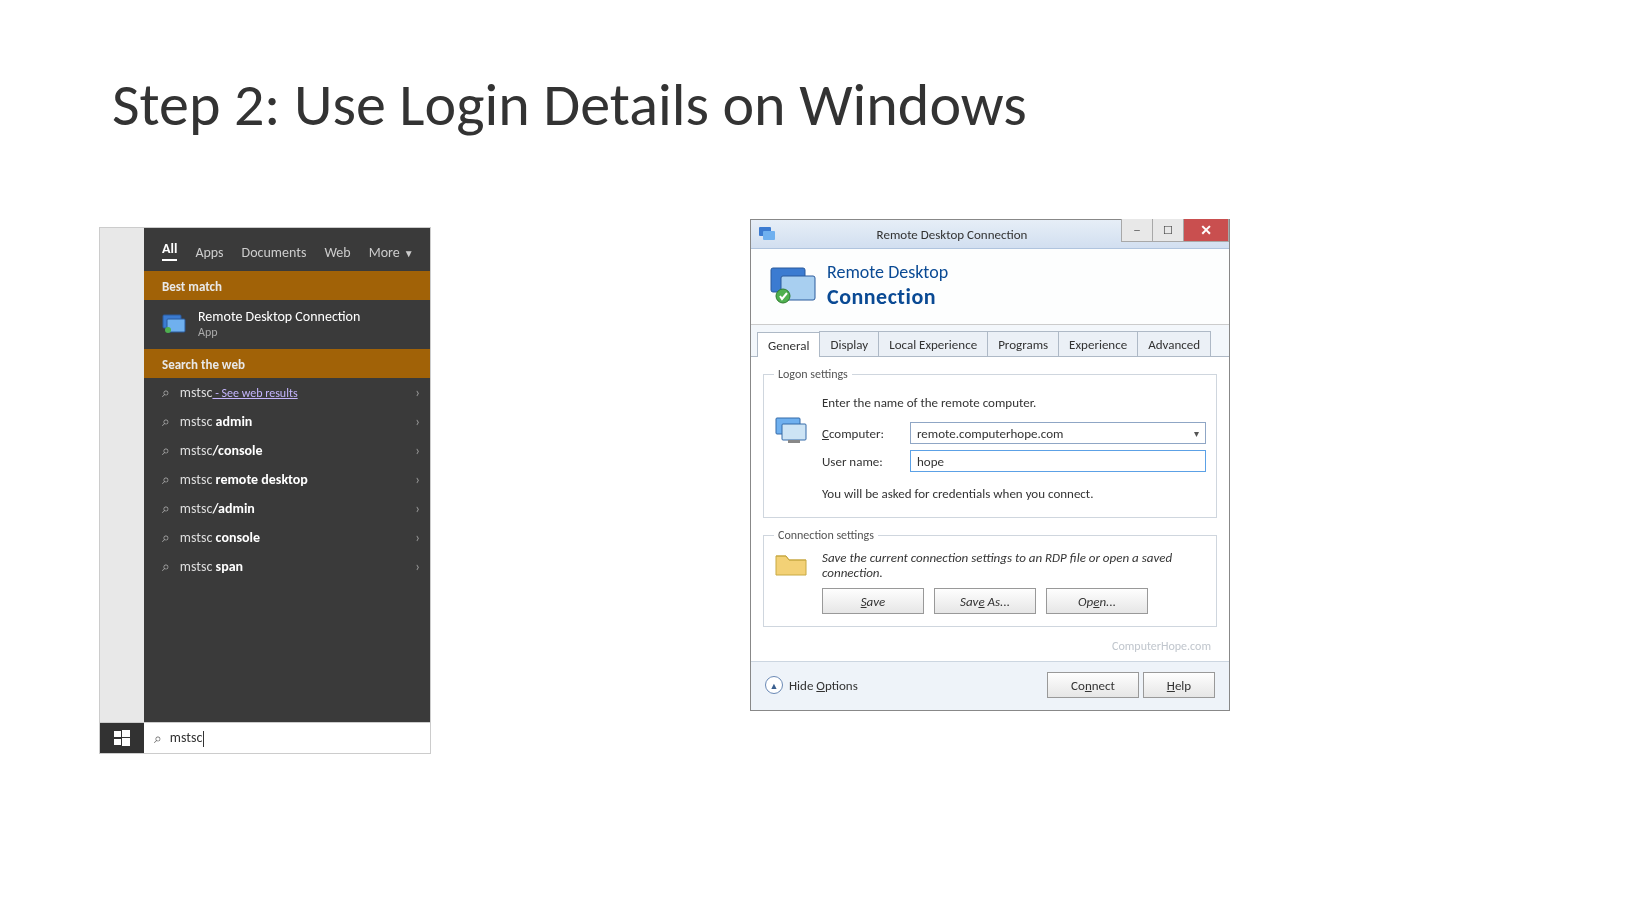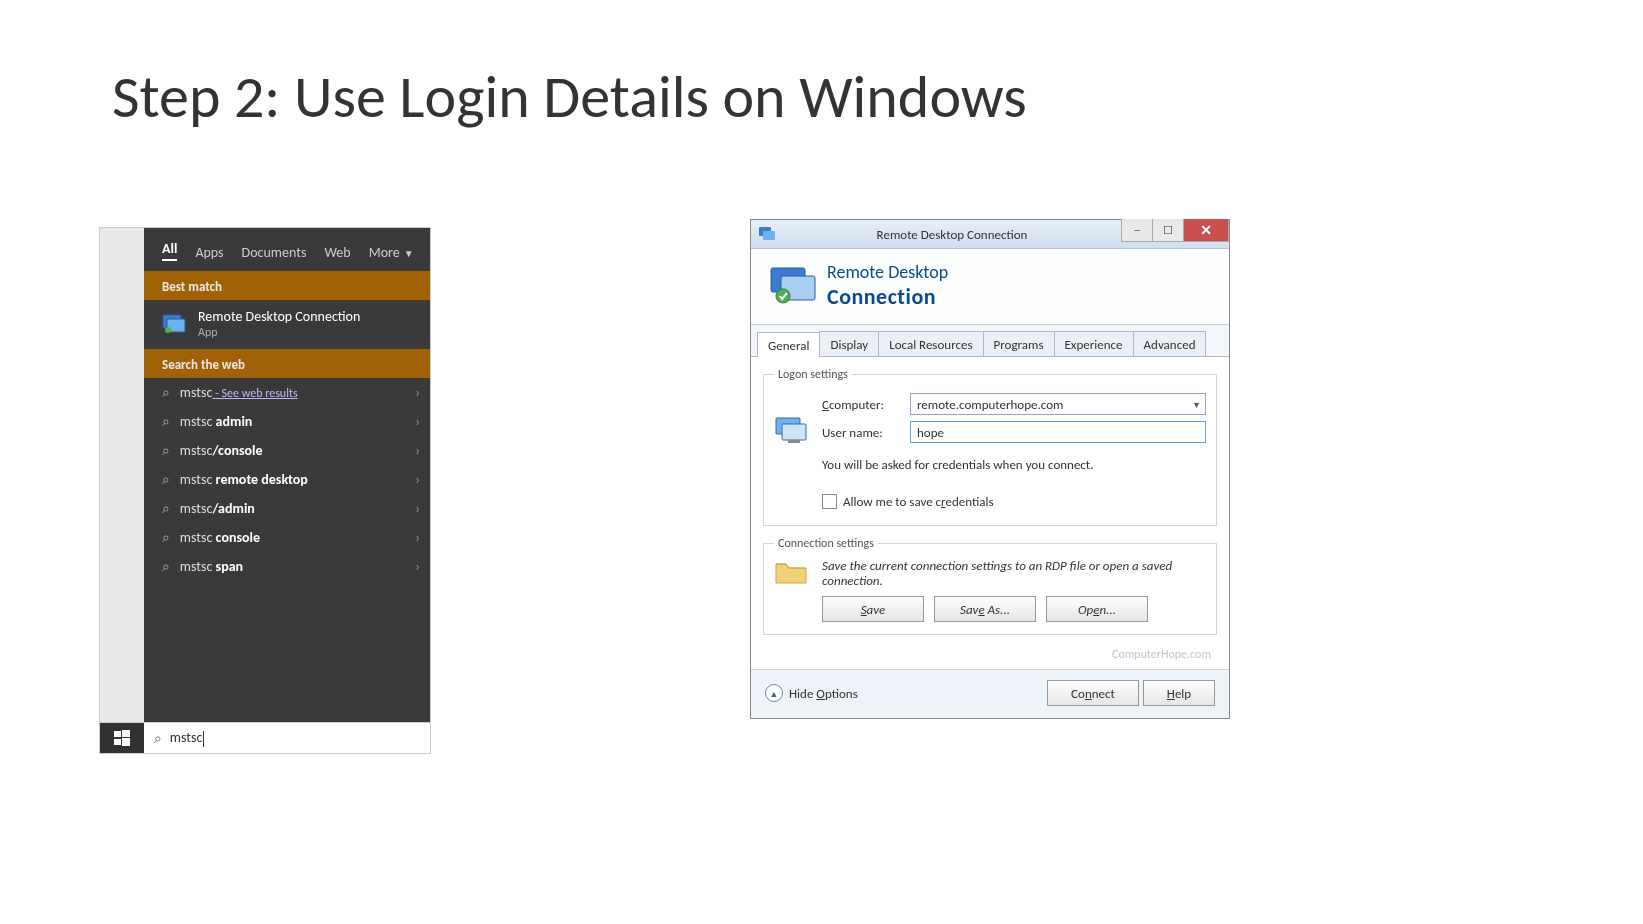--- a/index.html
+++ b/index.html
@@ -7,21 +7,21 @@
     padding: 0;
     width: 1643px;
     height: 924px;
     background: #fff;
     font-family: "Segoe UI", Calibri, sans-serif;
     color: #333;
   }
   .slide-title {
     position: absolute;
     left: 112px;
-    top: 60px;
+    top: 68px;
     font-size: 60px;
     font-weight: 400;
     color: #333;
     font-family: Calibri, "Segoe UI", sans-serif;
   }
 
   
   .search-panel {
     position: absolute;
     left: 99px;
@@ -474,55 +474,52 @@
     </span>
     <div class="rdc-headtext">
       <div class="l1">Remote Desktop</div>
       <div class="l2">Connection</div>
     </div>
   </div>
 
   <div class="rdc-tabs">
     <div class="rtab active">General</div>
     <div class="rtab">Display</div>
-    <div class="rtab">Local Resources</div>
+    <div class="rtab">Local Experience</div>
     <div class="rtab">Programs</div>
     <div class="rtab">Experience</div>
     <div class="rtab">Advanced</div>
   </div>
 
   <div class="rdc-body">
     <fieldset>
       <legend>Logon settings</legend>
       <div class="logon-row">
         <div class="logon-icon">
           <svg viewBox="0 0 36 30" width="36" height="30">
               <rect x="2" y="2" width="24" height="16" rx="1" fill="#6fb0ef" stroke="#356aa8"></rect>
               <rect x="8" y="8" width="24" height="16" rx="1" fill="#cde4f5" stroke="#356aa8"></rect>
               <rect x="14" y="24" width="12" height="3" fill="#888"></rect>
             </svg>
         </div>
+        <div class="logon-prompt">Enter the name of the remote computer.</div>
 
         <div class="field-label"><span class="underline">C</span><span>computer:</span></div>
         <div class="combo">
             <span>remote.computerhope.com</span>
             <span class="dd">▾</span>
           </div>
 
         <div class="field-label">User name:</div>
         <div class="textin">
             <span>hope</span>
           </div>
 
         <div class="cred-hint">You will be asked for credentials when you connect.</div>
 
-        <div class="chk-row">
-          <span class="chk"></span>
-          <span>Allow me to save c<span class="underline">r</span>edentials</span>
-        </div>
       </div>
     </fieldset>
 
     <fieldset>
       <legend>Connection settings</legend>
       <div class="conn-row">
         <div>
           <svg viewBox="0 0 34 28" width="34" height="28">
               <path d="M2 6 h10 l3 4 h17 v15 h-30 z" fill="#f3d176" stroke="#c8a942"></path>
               <path d="M2 6 h10 l3 4 h17" fill="none" stroke="#c8a942"></path>

